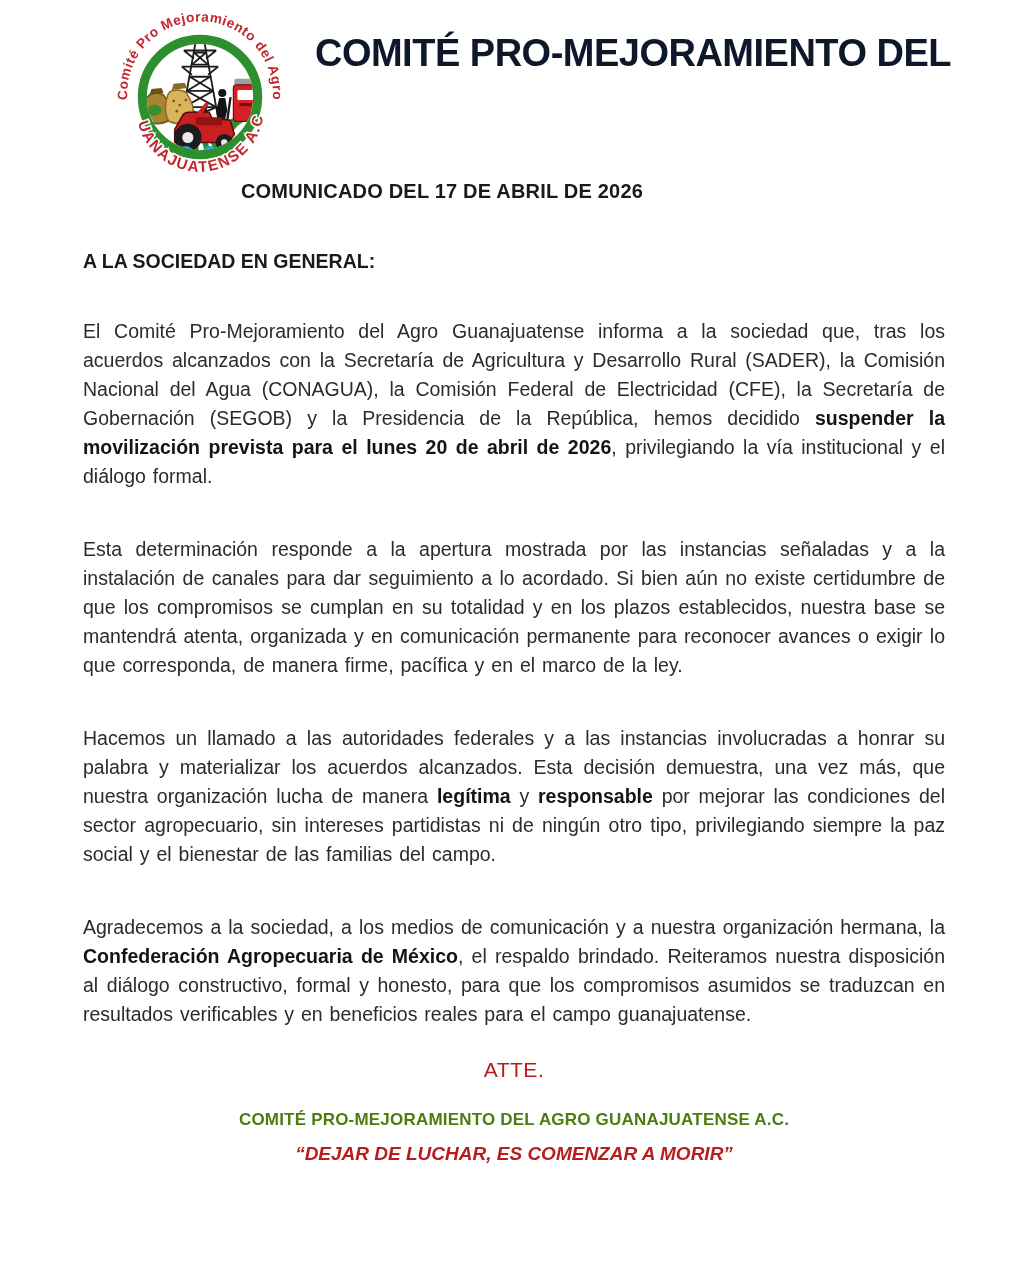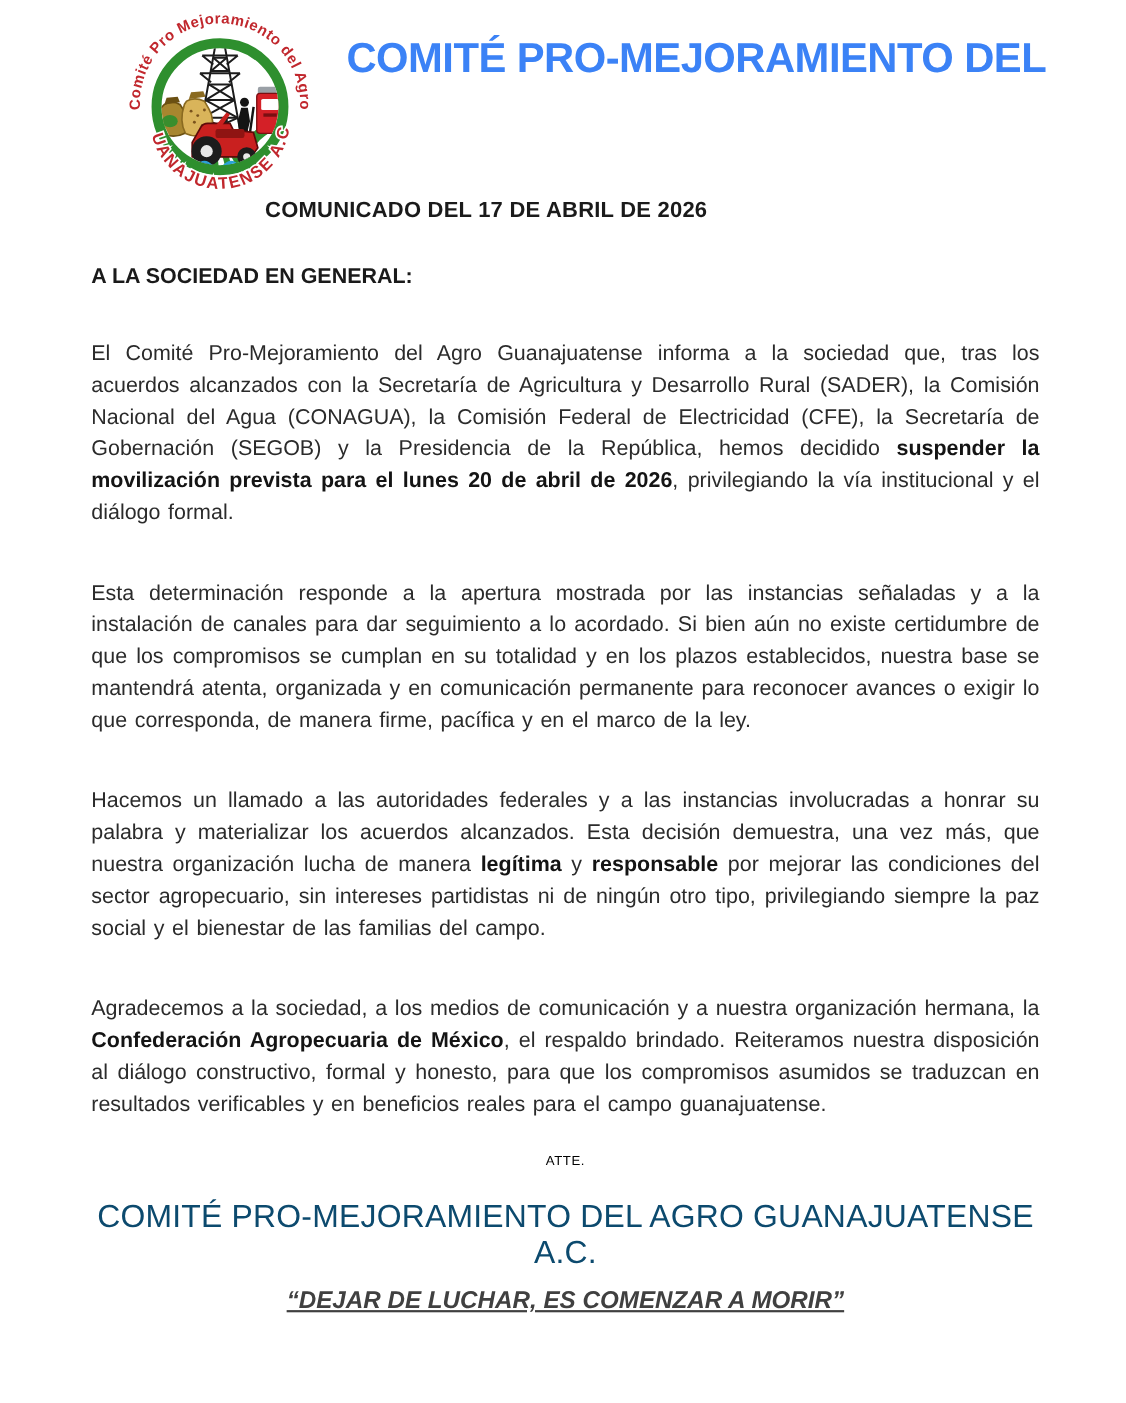--- a/index.html
+++ b/index.html
@@ -33,77 +33,76 @@
   .title-block {
     position: absolute;
     left: 308px;
     top: 26px;
     width: 650px;
     text-align: center;
     font-weight: bold;
     font-size: 38px;
     line-height: 55px;
     letter-spacing: -0.5px;
-    color: #3b82f6;
+    color: #0f172a;
   }
   .subtitle {
     position: absolute;
     left: 0;
     top: 180px;
     width: 884px;
     text-align: center;
     font-weight: bold;
     font-size: 20px;
     letter-spacing: 0.2px;
     color: #1a1a1a;
   }
   
   .content {
     margin: 0 79px 0 83px;
   }
   .salutation {
-    margin-top: 22px;
+    margin-top: 32px;
     margin-bottom: 34px;
     font-weight: bold;
     font-size: 19.5px;
     color: #1a1a1a;
   }
   .content p {
     font-size: 19.5px;
     line-height: 29px;
     text-align: justify;
     margin-bottom: 29px;
     word-spacing: 1.5px;
     color: #2b2b2b;
     margin-top: 44px;
   }
   .content p b { color: #141414; }
   
   .atte {
     text-align: center;
-    font-size: 12px;
+    font-size: 21px;
     letter-spacing: 0.5px;
-    color: #000000;
+    color: #b91c1c;
   }
   .signature {
     margin-top: 28px;
     text-align: center;
-    font-weight: normal;
-    font-size: 29px;
+    font-weight: bold;
+    font-size: 17px;
     letter-spacing: 0.2px;
-    color: #0c4a6e;
+    color: #4d7c0f;
   }
   .slogan {
     margin-top: 13px;
     text-align: center;
     font-weight: bold;
     font-style: italic;
-    font-size: 22px;
-    color: #404040;
-    text-decoration: underline;
+    font-size: 19px;
+    color: #b91c1c;
   }
   svg text { font-family: "Liberation Sans", sans-serif; }
 </style>
 </head>
 <body>
 
 <div class="page">
 
   <div class="header">
 

